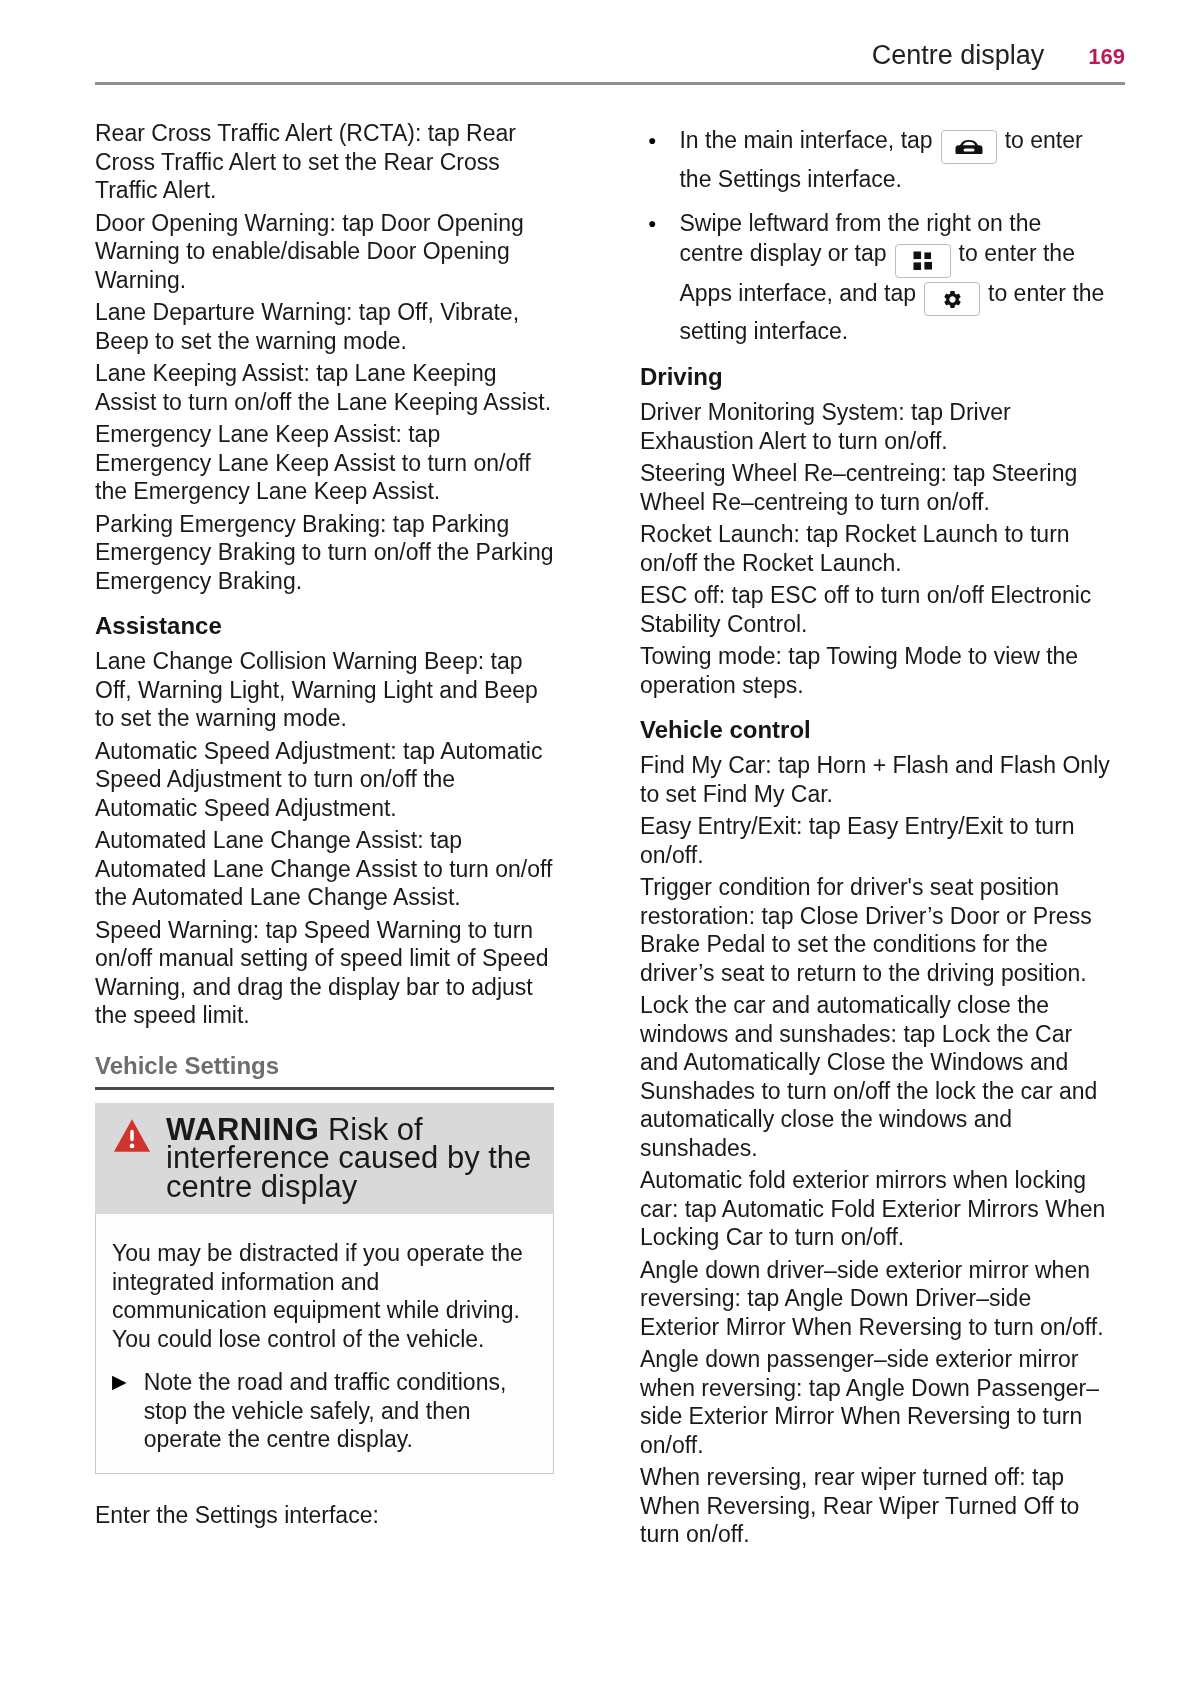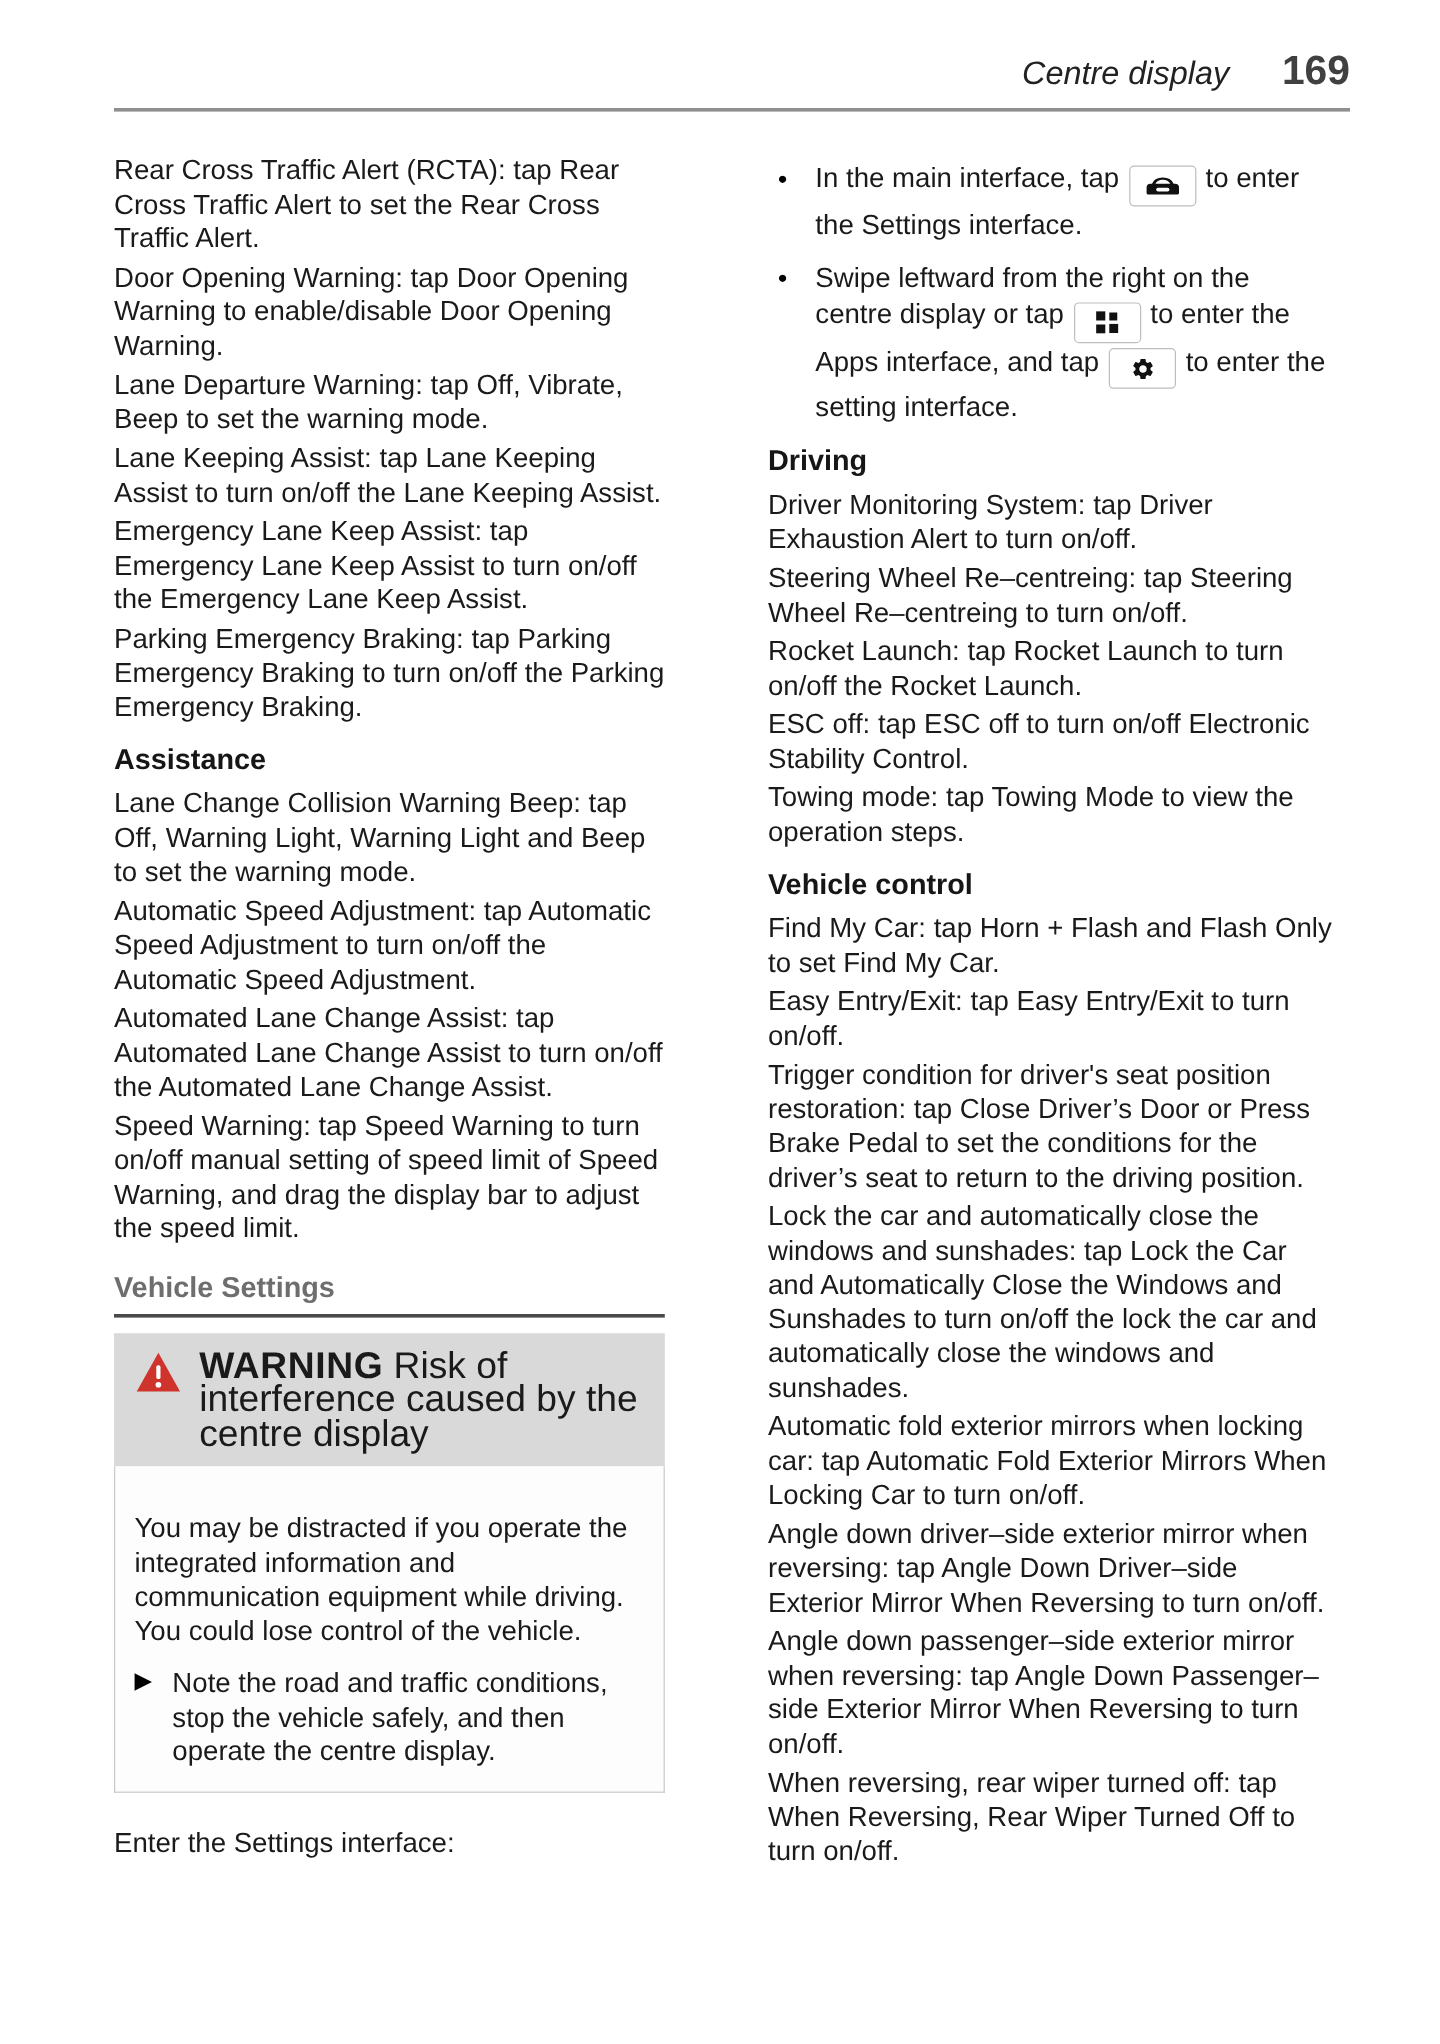--- a/index.html
+++ b/index.html
@@ -9,22 +9,22 @@
     width: 1200px;
     height: 1703px;
     background:#ffffff;
     font-family: "Liberation Sans", "DejaVu Sans", sans-serif;
     color:#1a1a1a;
     padding: 40px 75px 0 95px;
     overflow: hidden;
   }
   
   .hdr { display:flex; justify-content:flex-end; align-items:baseline; gap:44px; }
-  .hdr .sect { font-size:27px; color:#222;font-style:italic; }
-  .hdr .pnum { font-size:34px; font-weight:bold; color:#404040; }
+  .hdr .sect { font-size:27px; color:#222; }
+  .hdr .pnum { font-size:22px; font-weight:bold; color:#be185d; }
   .hdr-rule { height:3px; background:#8f8f8f; margin-top:11px; }
 
   
   .cols { display:flex; gap:86px; margin-top:30px; }
   .col-l { width:459px; flex:none; }
   .col-r { width:470px; flex:none; }
 
   p.body { font-size:23px; line-height:28.5px; margin:4px 0; }
   h3.sub { font-size:24px; line-height:28px; font-weight:bold; margin:17px 0 7px 0; color:#161616; }
 
@@ -32,21 +32,21 @@
   .grey-head { font-size:24px; font-weight:bold; color:#6e6e6e; margin-top:22px; }
   .grey-head-rule { height:3px; background:#4a4a4a; margin-top:7px; }
 
   
   .warnbox { margin-top:13px; }
   .warn-strip { background:#d9d9d9; display:flex; gap:15px; padding:13px 16px 13px 18px; align-items:flex-start; }
   .warn-tri { flex:none; margin-top:2px; }
   .warn-text { font-size:31px; line-height:28.5px; }
   .warn-label { font-weight:bold; letter-spacing:0.5px; }
   .warn-body { border:1px solid #c9c9c9; border-top:none; background:#fdfdfd; padding:15px 15px 19px 16px; }
-  .warn-body p { margin:22px 0 0 0; }
+  .warn-body p { margin:10px 0 0 0; }
   .note-row { display:flex; gap:17px; margin-top:15px; }
   .note-arrow { flex:none; font-size:19px; line-height:28.5px; color:#000; }
   .note-text { font-size:23px; line-height:28.5px; }
 
   .enter-line { font-size:23px; line-height:28.5px; margin-top:27px; }
 
   
   .bullet { display:flex; gap:23px; margin:10px 0 14px 8px; }
   .bullet .dot { flex:none; font-size:14px; line-height:30px; color:#000; }
   .bullet .btext { font-size:23px; line-height:30px; }

